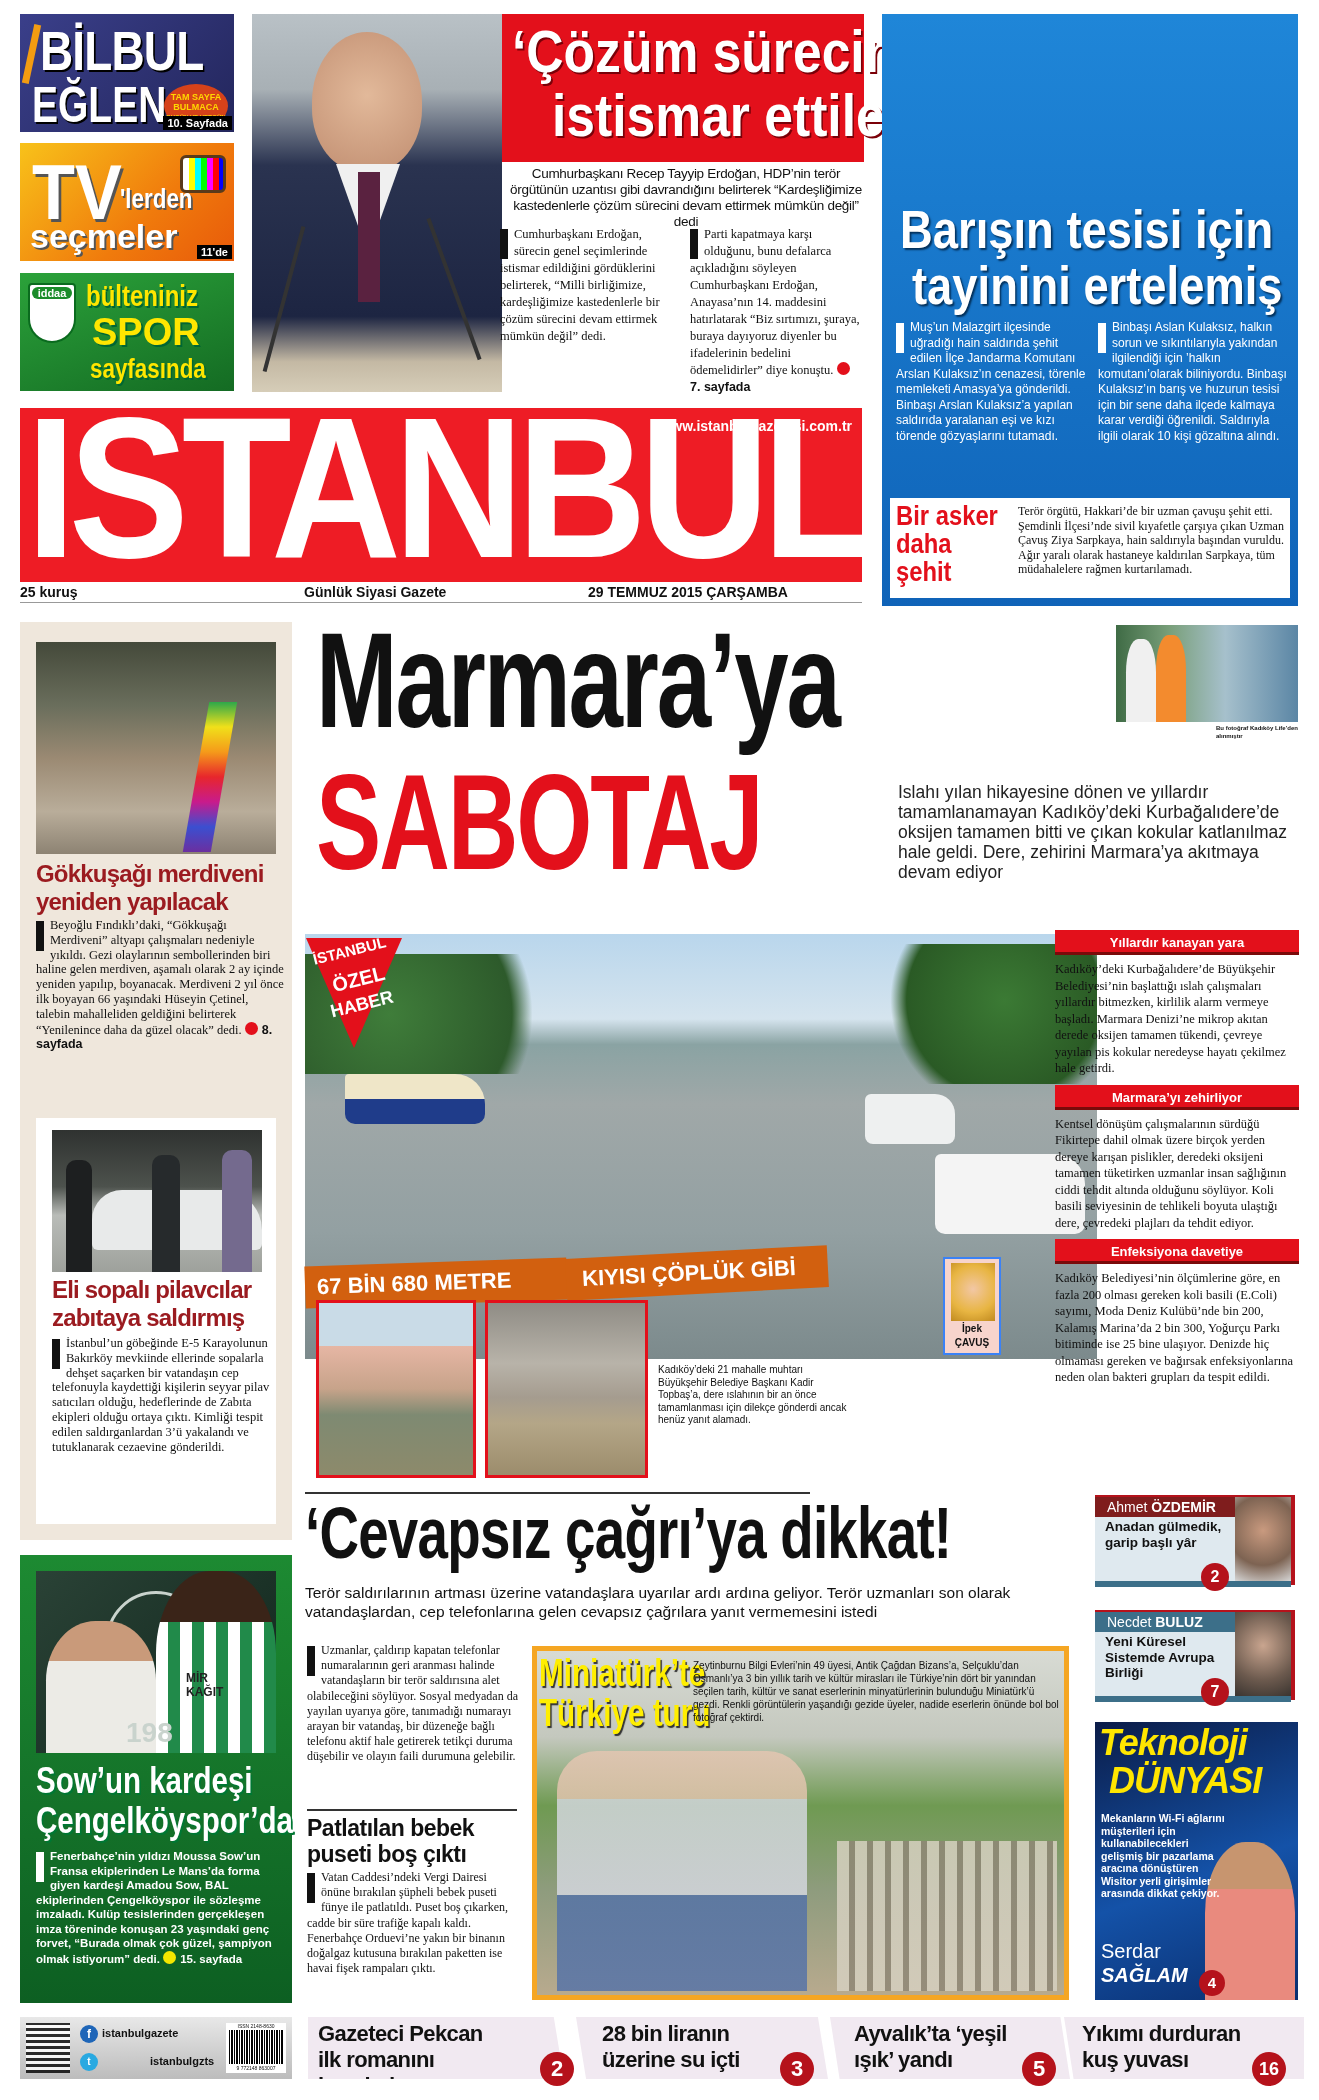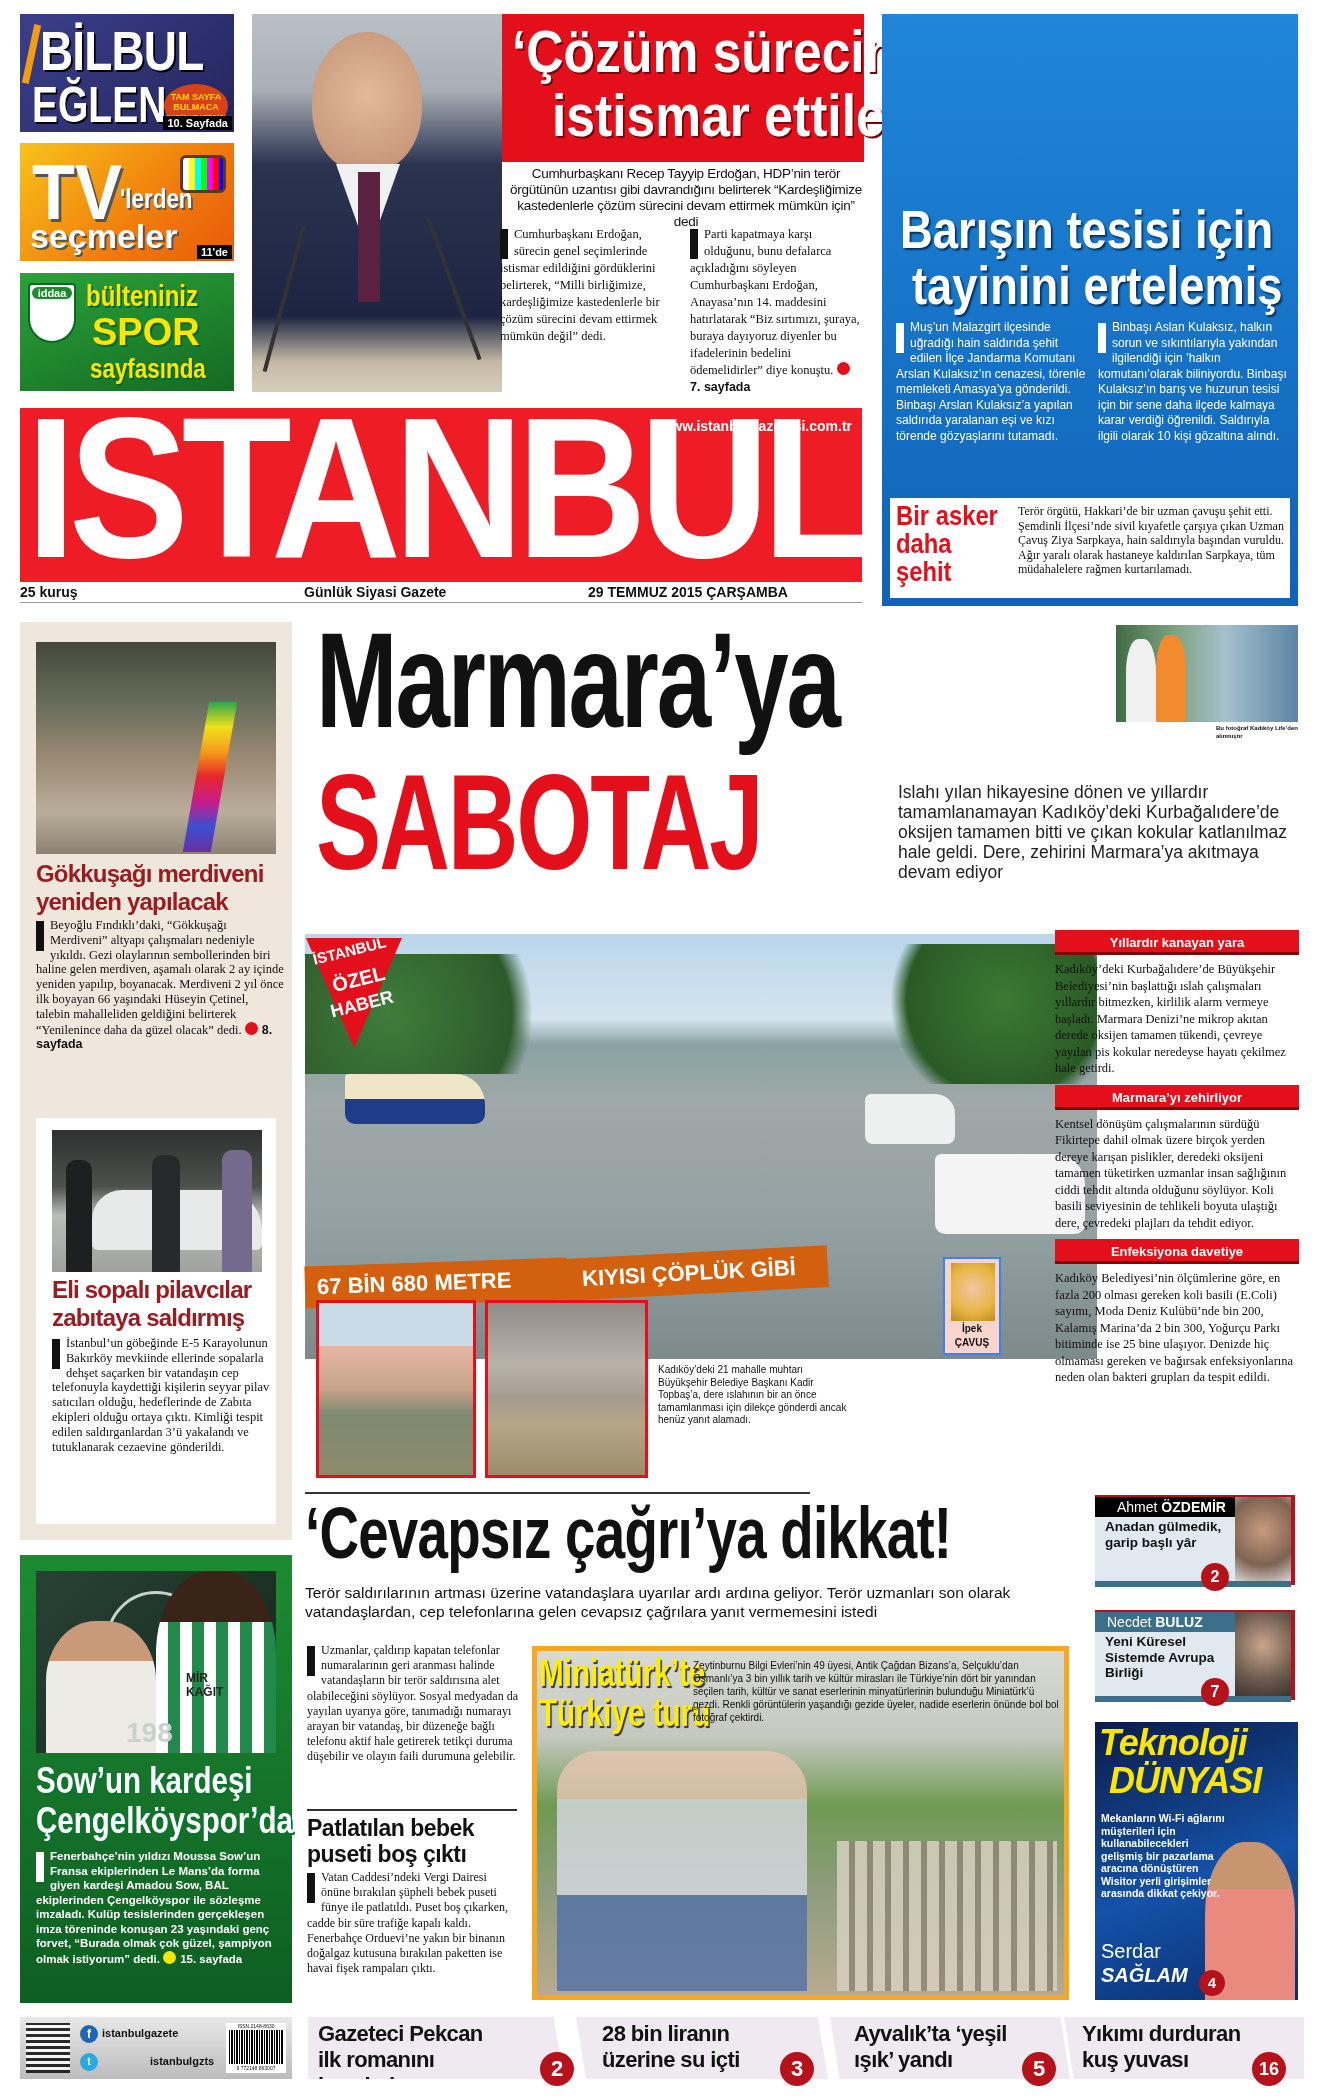--- a/index.html
+++ b/index.html
@@ -52,21 +52,21 @@
   <div class="abs" style="left:0;top:0;width:612px;height:148px;background:#e3101b;"></div>
   <div class="photo" style="left:0;top:0;width:250px;height:378px;background:linear-gradient(180deg,#b9c1c6 0%,#a8b0b5 20%,#2a3350 40%,#1d2542 80%,#c4b9a4 92%,#d6cdb8 100%);">
     <div class="abs" style="left:60px;top:18px;width:110px;height:140px;border-radius:50% 50% 45% 45%;background:radial-gradient(circle at 50% 45%,#e2b99a,#c08d70);"></div>
     <div class="abs" style="left:84px;top:150px;width:64px;height:90px;background:#f0f0f0;clip-path:polygon(0 0,100% 0,50% 100%);"></div>
     <div class="abs" style="left:106px;top:158px;width:22px;height:130px;background:#5a2240;"></div>
     <div class="abs" style="left:30px;top:210px;width:4px;height:150px;background:#333;transform:rotate(15deg);"></div>
     <div class="abs" style="left:200px;top:200px;width:4px;height:150px;background:#333;transform:rotate(-20deg);"></div>
   </div>
   <div class="abs cond" style="left:260px;top:6px;font-size:60px;color:#fff;text-shadow:2px 2px 0 #7a0008;line-height:64px;transform:scaleX(0.86);white-space:nowrap;">‘Çözüm sürecini</div>
   <div class="abs cond" style="left:300px;top:70px;font-size:60px;color:#fff;text-shadow:2px 2px 0 #7a0008;line-height:64px;transform:scaleX(0.86);white-space:nowrap;">istismar ettiler’</div>
-  <div class="abs" style="left:258px;top:152px;width:352px;font-size:13.5px;line-height:16px;text-align:center;letter-spacing:-0.3px;">Cumhurbaşkanı Recep Tayyip Erdoğan, HDP’nin terör örgütünün uzantısı gibi davrandığını belirterek “Kardeşliğimize kastedenlerle çözüm sürecini devam ettirmek mümkün için” dedi</div>
+  <div class="abs" style="left:258px;top:152px;width:352px;font-size:13.5px;line-height:16px;text-align:center;letter-spacing:-0.3px;">Cumhurbaşkanı Recep Tayyip Erdoğan, HDP’nin terör örgütünün uzantısı gibi davrandığını belirterek “Kardeşliğimize kastedenlerle çözüm sürecini devam ettirmek mümkün değil” dedi</div>
   <div class="abs serif" style="left:248px;top:212px;width:180px;font-size:12.5px;line-height:17px;">
     <span class="bar"></span><span>Cumhurbaşkanı Erdoğan, sürecin genel seçimlerinde istismar edildiğini gördüklerini belirterek, “Milli birliğimize, kardeşliğimize kastedenlerle bir çözüm sürecini devam ettirmek mümkün değil” dedi.</span>
   </div>
   <div class="abs serif" style="left:438px;top:212px;width:172px;font-size:12.5px;line-height:17px;">
     <span class="bar"></span><span>Parti kapatmaya karşı olduğunu, bunu defalarca açıkladığını söyleyen Cumhurbaşkanı Erdoğan, Anayasa’nın 14. maddesini hatırlatarak “Biz sırtımızı, şuraya, buraya dayıyoruz diyenler bu ifadelerinin bedelini ödemelidirler” diye konuştu.</span>
     <span class="dot"></span><b style="font-family:'Liberation Sans',sans-serif;">7. sayfada</b>
   </div>
 </div>
 
 <div class="abs" style="left:882px;top:14px;width:416px;height:592px;background:linear-gradient(180deg,#1f86d8,#0f63b8);">
@@ -191,21 +191,21 @@
 
 <div class="photo" style="left:532px;top:1646px;width:537px;height:354px;border:5px solid #f5a623;background:linear-gradient(180deg,#d8dbd4 0%,#c4c8be 25%,#6f9a52 45%,#8f9c7e 70%,#b8aa8e 100%);">
   <div class="abs" style="left:300px;top:190px;width:220px;height:150px;background:repeating-linear-gradient(90deg,#d6d0c0 0 12px,#8f8776 12px 18px);opacity:0.85;"></div>
   <div class="abs" style="left:20px;top:100px;width:250px;height:240px;background:linear-gradient(180deg,#e7c6b2 0 20%,#d8dae4 20% 60%,#5170a9 60%);border-radius:40px 40px 0 0;opacity:0.8;"></div>
   <div class="abs cond" style="left:2px;top:2px;font-size:38px;line-height:40px;color:#ffee00;text-shadow:2px 2px 1px #333;transform:scaleX(0.78);white-space:nowrap;">Miniatürk’te</div>
   <div class="abs cond" style="left:2px;top:42px;font-size:38px;line-height:40px;color:#ffee00;text-shadow:2px 2px 1px #333;transform:scaleX(0.78);white-space:nowrap;">Türkiye turu</div>
   <div class="abs" style="left:156px;top:8px;width:370px;font-size:10px;line-height:13px;color:#111;">Zeytinburnu Bilgi Evleri’nin 49 üyesi, Antik Çağdan Bizans’a, Selçuklu’dan Osmanlı’ya 3 bin yıllık tarih ve kültür mirasları ile Türkiye’nin dört bir yanından seçilen tarih, kültür ve sanat eserlerinin minyatürlerinin bulunduğu Miniatürk’ü gezdi. Renkli görüntülerin yaşandığı gezide üyeler, nadide eserlerin önünde bol bol fotoğraf çektirdi.</div>
 </div>
 
 <div class="abs" style="left:1095px;top:1495px;width:200px;height:90px;background:#dfe9ef;border-top:2px solid #b5121b;border-right:4px solid #b5121b;">
-  <div class="abs" style="left:0;top:0;width:140px;height:20px;background:#000000;color:#fff;font-size:14px;line-height:20px;padding-left:22px;">
+  <div class="abs" style="left:0;top:0;width:140px;height:20px;background:#7f1d1d;color:#fff;font-size:14px;line-height:20px;padding-left:12px;">
     <span>Ahmet</span> <b>ÖZDEMİR</b>
   </div>
   <div class="abs" style="left:140px;top:0;width:56px;height:84px;background:radial-gradient(circle at 50% 40%,#c99a7f,#7d6352 60%,#d6d6d6);"></div>
   <div class="abs" style="left:10px;top:22px;width:120px;font-size:13.5px;line-height:15.5px;font-weight:bold;">Anadan gülmedik, garip başlı yâr</div>
   <div class="abs" style="left:0;top:84px;width:196px;height:6px;background:#3c6f89;"></div>
   <div class="numbadge" style="left:106px;top:66px;width:28px;height:28px;line-height:28px;font-size:16px;">2</div>
 </div>
 <div class="abs" style="left:1095px;top:1610px;width:200px;height:90px;background:#dfe9ef;border-top:2px solid #b5121b;border-right:4px solid #b5121b;">
   <div class="abs" style="left:0;top:0;width:140px;height:20px;background:#3c6f89;color:#fff;font-size:14px;line-height:20px;padding-left:12px;">
     <span>Necdet</span> <b>BULUZ</b>

